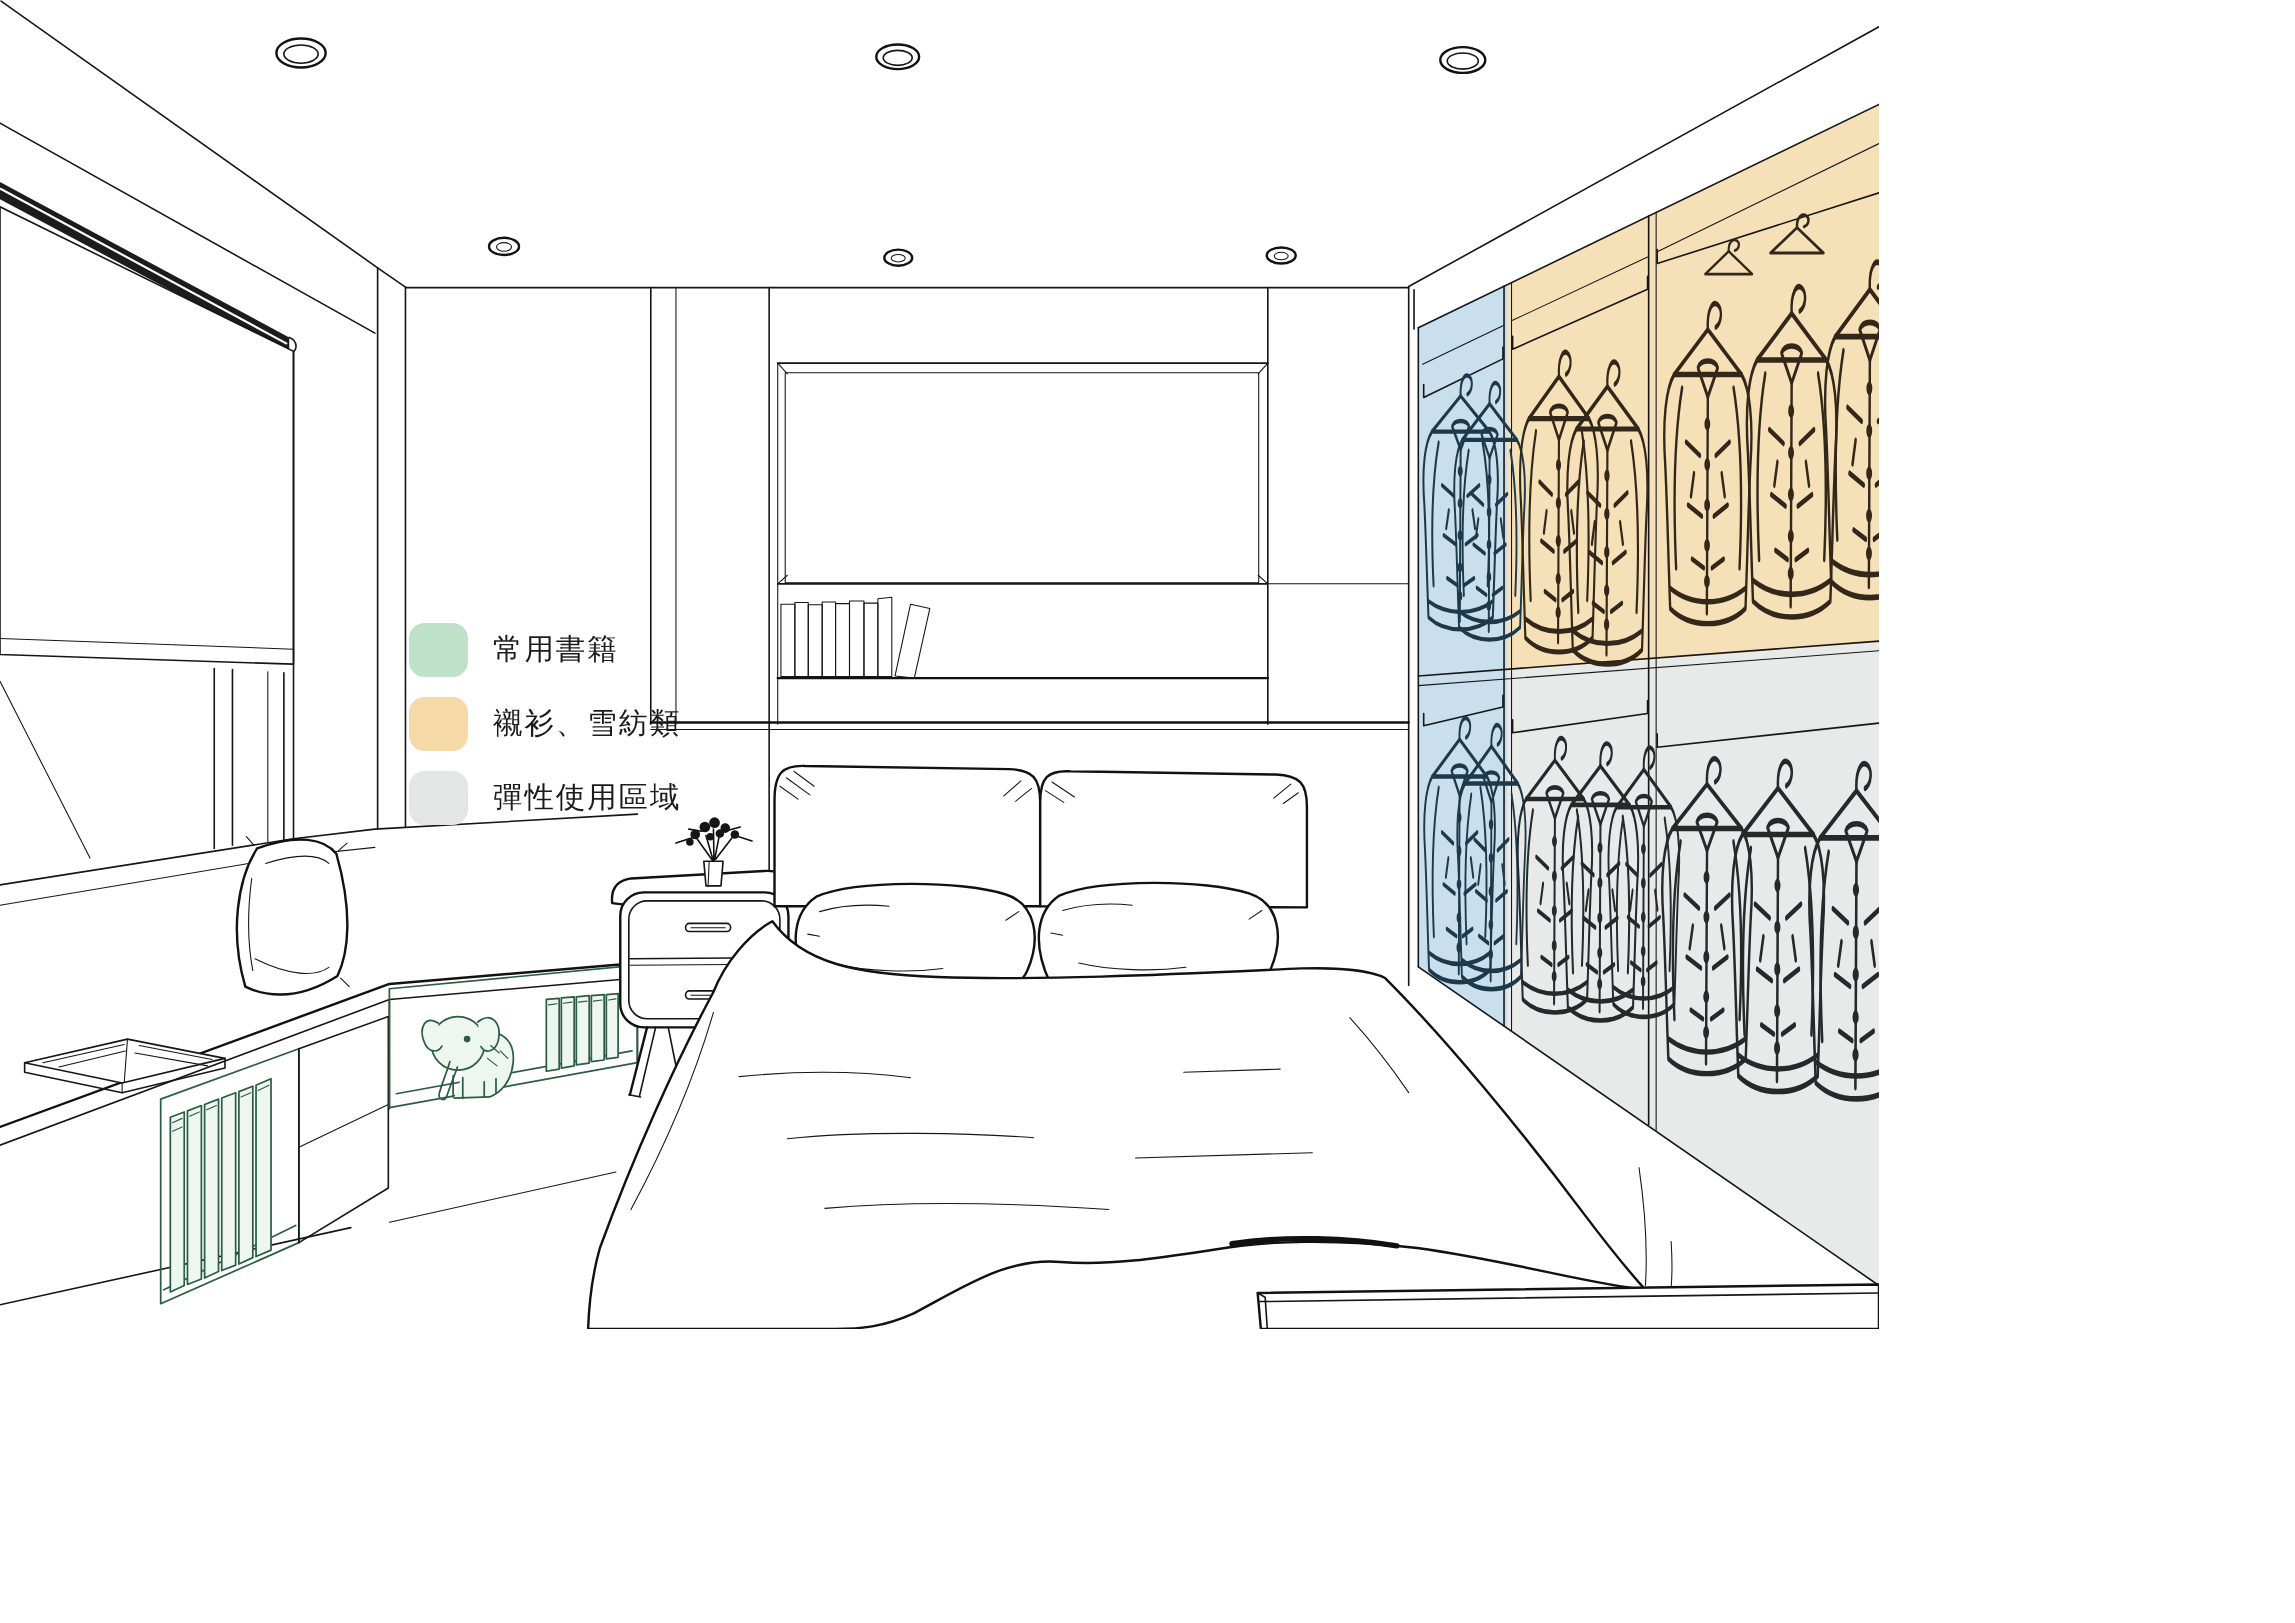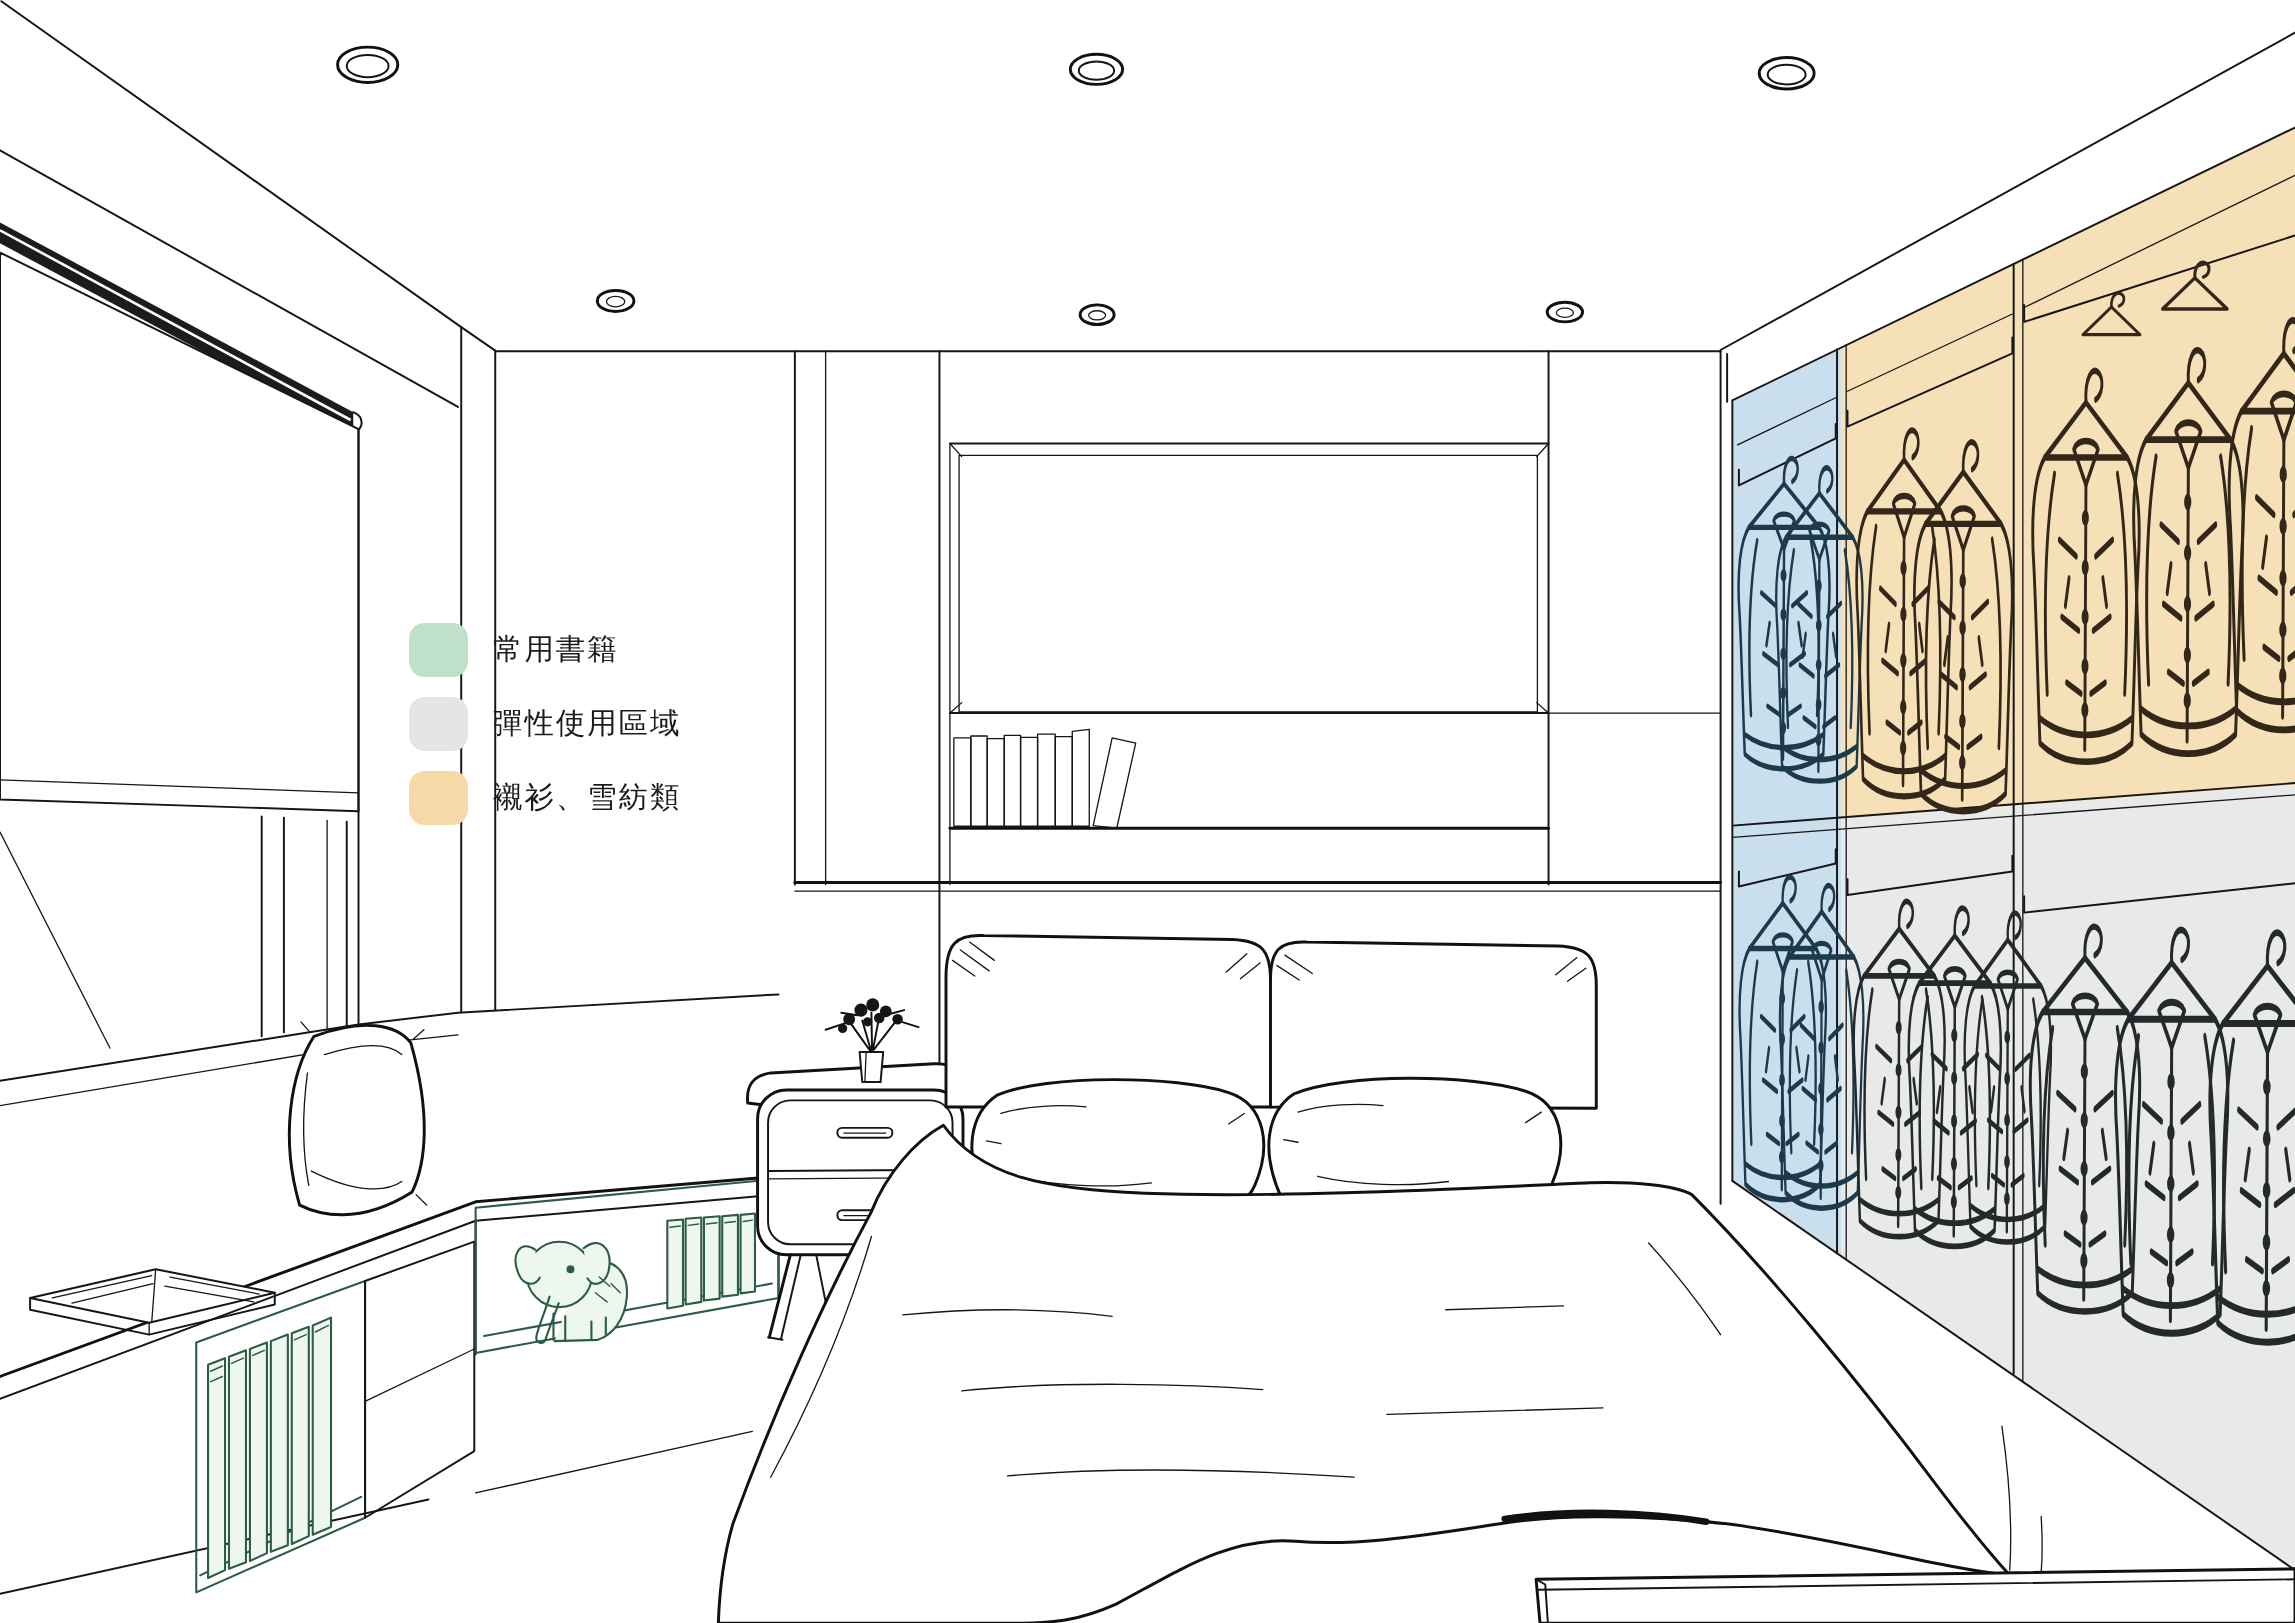--- a/index.html
+++ b/index.html
@@ -1,16 +1,16 @@
 <!DOCTYPE html>
 <html style="font-size:10.5px"><head>
 <meta charset="utf-8">
 <style>
   html,body{margin:0;padding:0;background:#ffffff;}
-  .stage{position:relative;width:2295px;height:1623px;background:#fff;overflow:hidden;
+  .stage{position:relative;width:1879px;height:1623px;background:#fff;overflow:hidden;
          font-family:"Liberation Sans","DejaVu Sans",sans-serif;}
   .scene{position:absolute;inset:0;}
   
   .legend{position:absolute;left:409px;top:623px;display:flex;flex-direction:column;gap:20px;}
   .legend-row{display:flex;align-items:center;height:54px;}
   .legend-swatch{width:59px;height:54px;border-radius:15.7px;flex:0 0 auto;}
   .legend-label{margin-left:25px;font-size:29.4px;letter-spacing:2px;color:#1b1b1b;white-space:nowrap;}
   
   .ink  {stroke:#161616;fill:none;stroke-width:3;stroke-linecap:round;stroke-linejoin:round;}
   .ink2 {stroke:#161616;fill:none;stroke-width:2;stroke-linecap:round;stroke-linejoin:round;}
@@ -351,23 +351,23 @@
     <path class="ink" d="M2348,2414 L2362,2422 L2366,2481"></path>
   </g>
 </svg>
 
 <div class="legend">
   <div class="legend-row">
     <div class="legend-swatch" style="background: rgb(191, 224, 201);"></div>
     <div class="legend-label">常用書籍</div>
   </div>
   <div class="legend-row">
+    <div class="legend-swatch" style="background: rgb(245, 217, 167);"></div>
+    <div class="legend-label">襯衫、雪紡類</div>
+  </div>
+  <div class="legend-row">
     <div class="legend-swatch" style="background: rgb(228, 230, 229);"></div>
     <div class="legend-label">彈性使用區域</div>
   </div>
-  <div class="legend-row">
-    <div class="legend-swatch" style="background: rgb(245, 217, 167);"></div>
-    <div class="legend-label">襯衫、雪紡類</div>
-  </div>
 </div>
 
 </div>
 
 
 </body></html>

